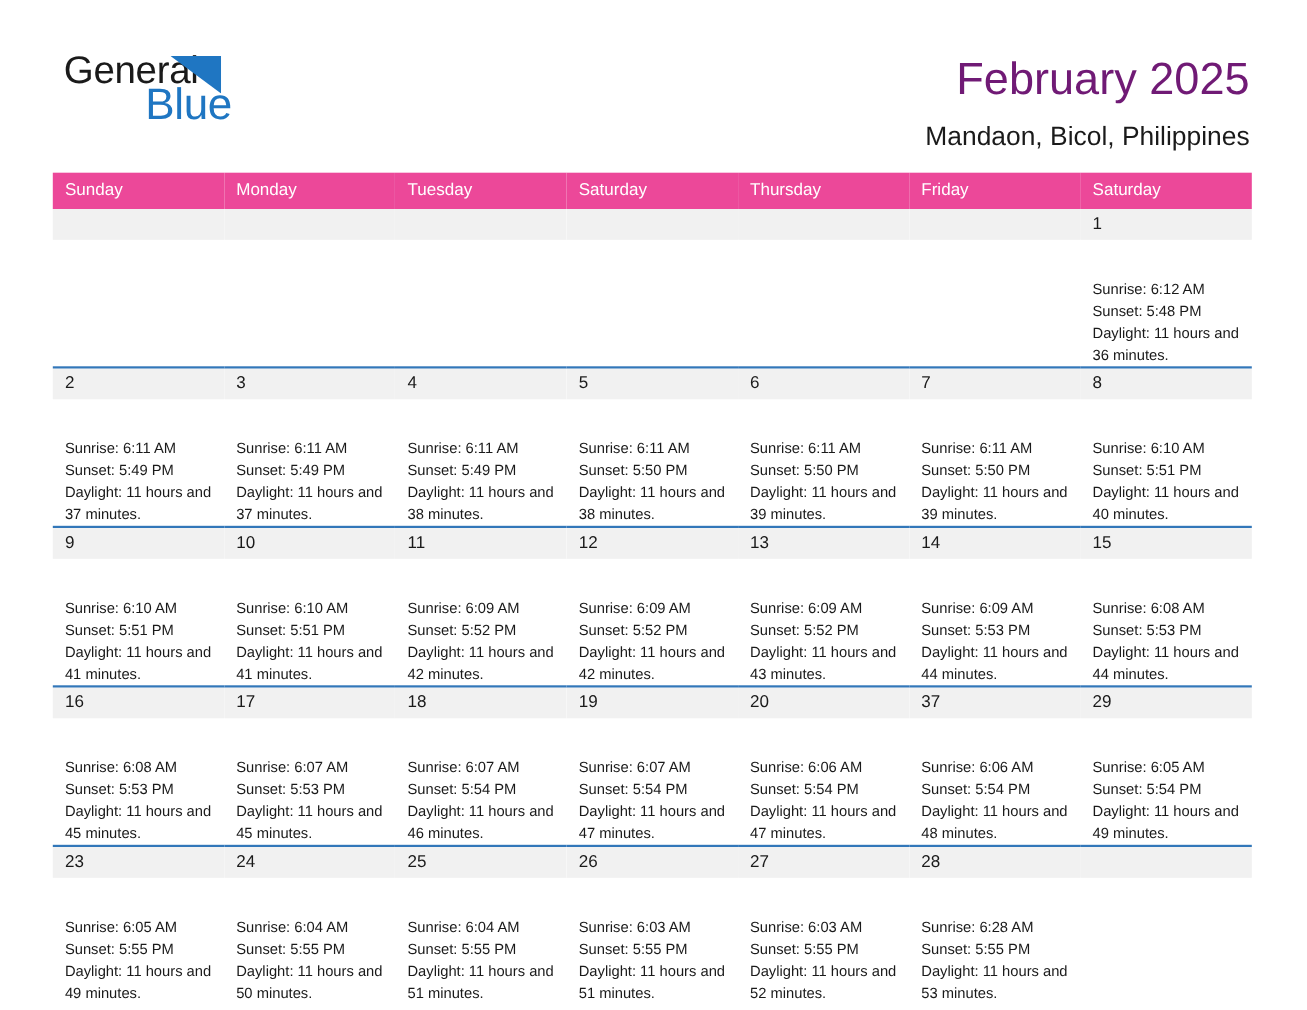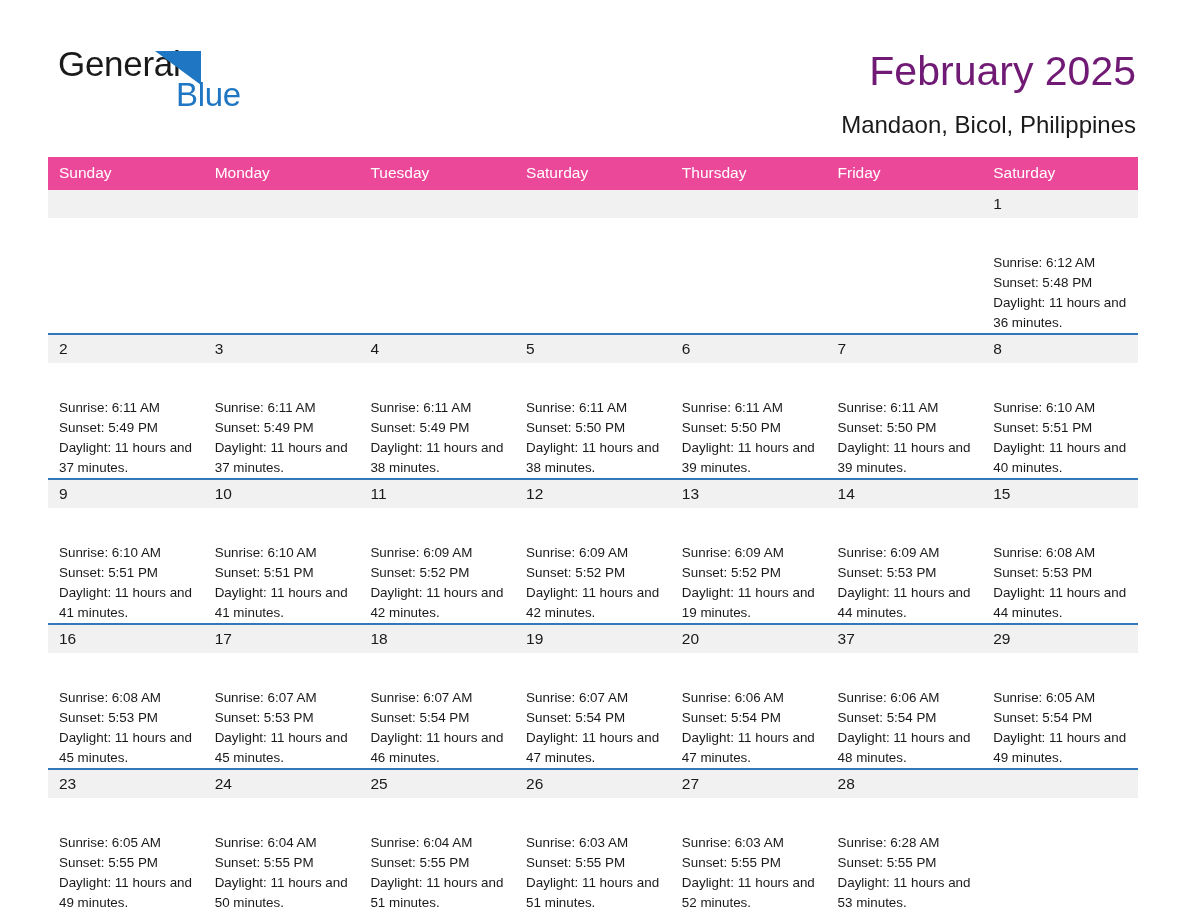--- a/index.html
+++ b/index.html
@@ -38,25 +38,24 @@
     top: 0;
     font-size: 35px;
     line-height: 40px;
     color: #1a1a1a;
     letter-spacing: -0.3px;
   }
   .brand-blue {
     position: absolute;
     left: 74px;
     top: 31px;
-    font-size: 33px;
+    font-size: 40px;
     line-height: 40px;
     color: #1f76c2;
     letter-spacing: -0.3px;
-    margin-left: 44px;
   }
   .brand-triangle {
     position: absolute;
     left: 97px;
     top: 7px;
     width: 46px;
     height: 34px;
   }
 
   .titleblock {
@@ -316,21 +315,21 @@
                 <div>Sunrise: 6:09 AM</div>
                 <div>Sunset: 5:52 PM</div>
                 <div>Daylight: 11 hours and 42 minutes.</div>
               </div>
             </td>
             <td>
               <div class="daynum">13</div>
               <div class="cellbody">
                 <div>Sunrise: 6:09 AM</div>
                 <div>Sunset: 5:52 PM</div>
-                <div>Daylight: 11 hours and 19 minutes.</div>
+                <div>Daylight: 11 hours and 43 minutes.</div>
               </div>
             </td>
             <td>
               <div class="daynum">14</div>
               <div class="cellbody">
                 <div>Sunrise: 6:09 AM</div>
                 <div>Sunset: 5:53 PM</div>
                 <div>Daylight: 11 hours and 44 minutes.</div>
               </div>
             </td>

